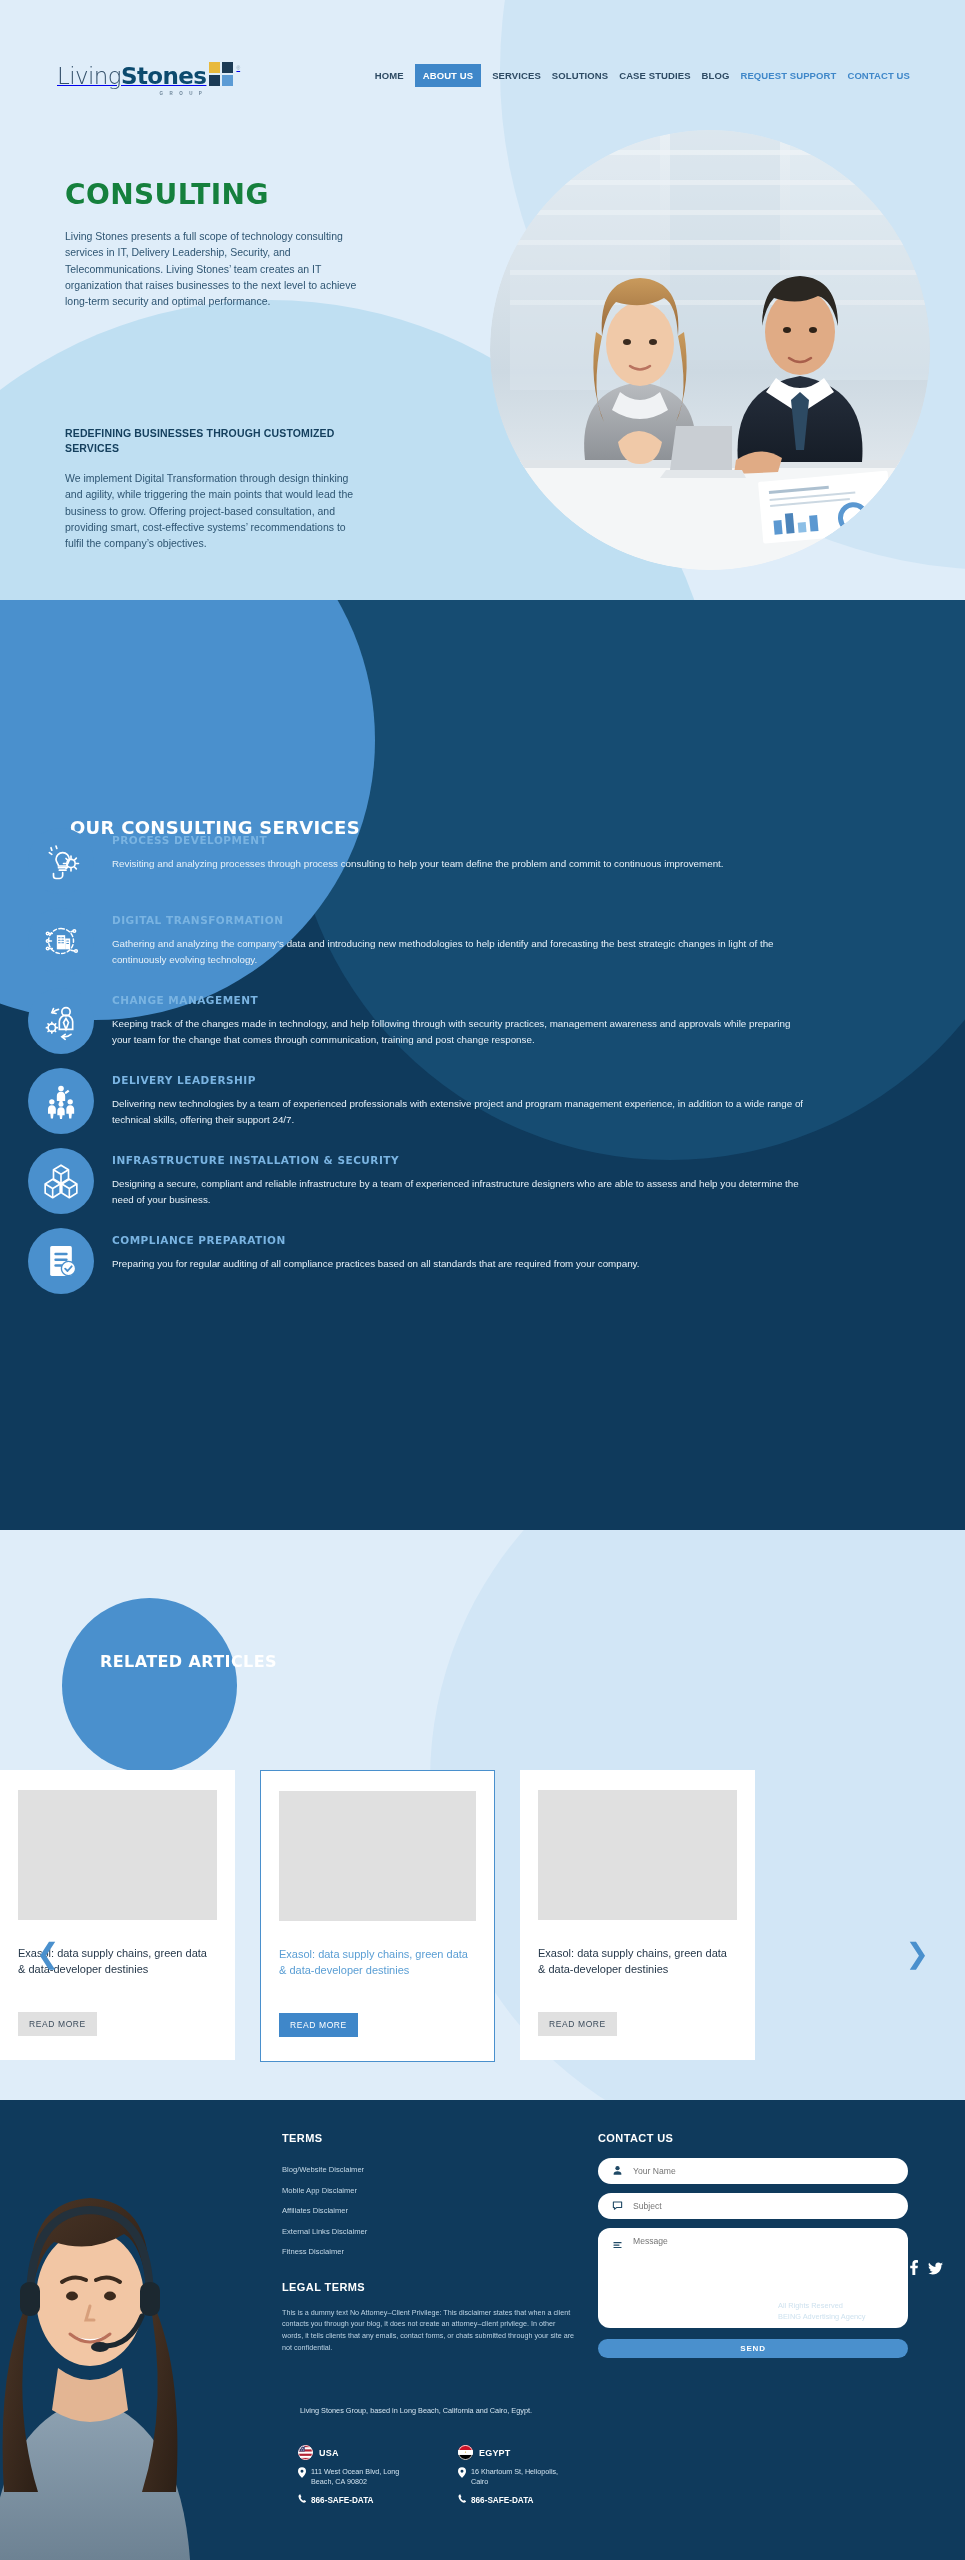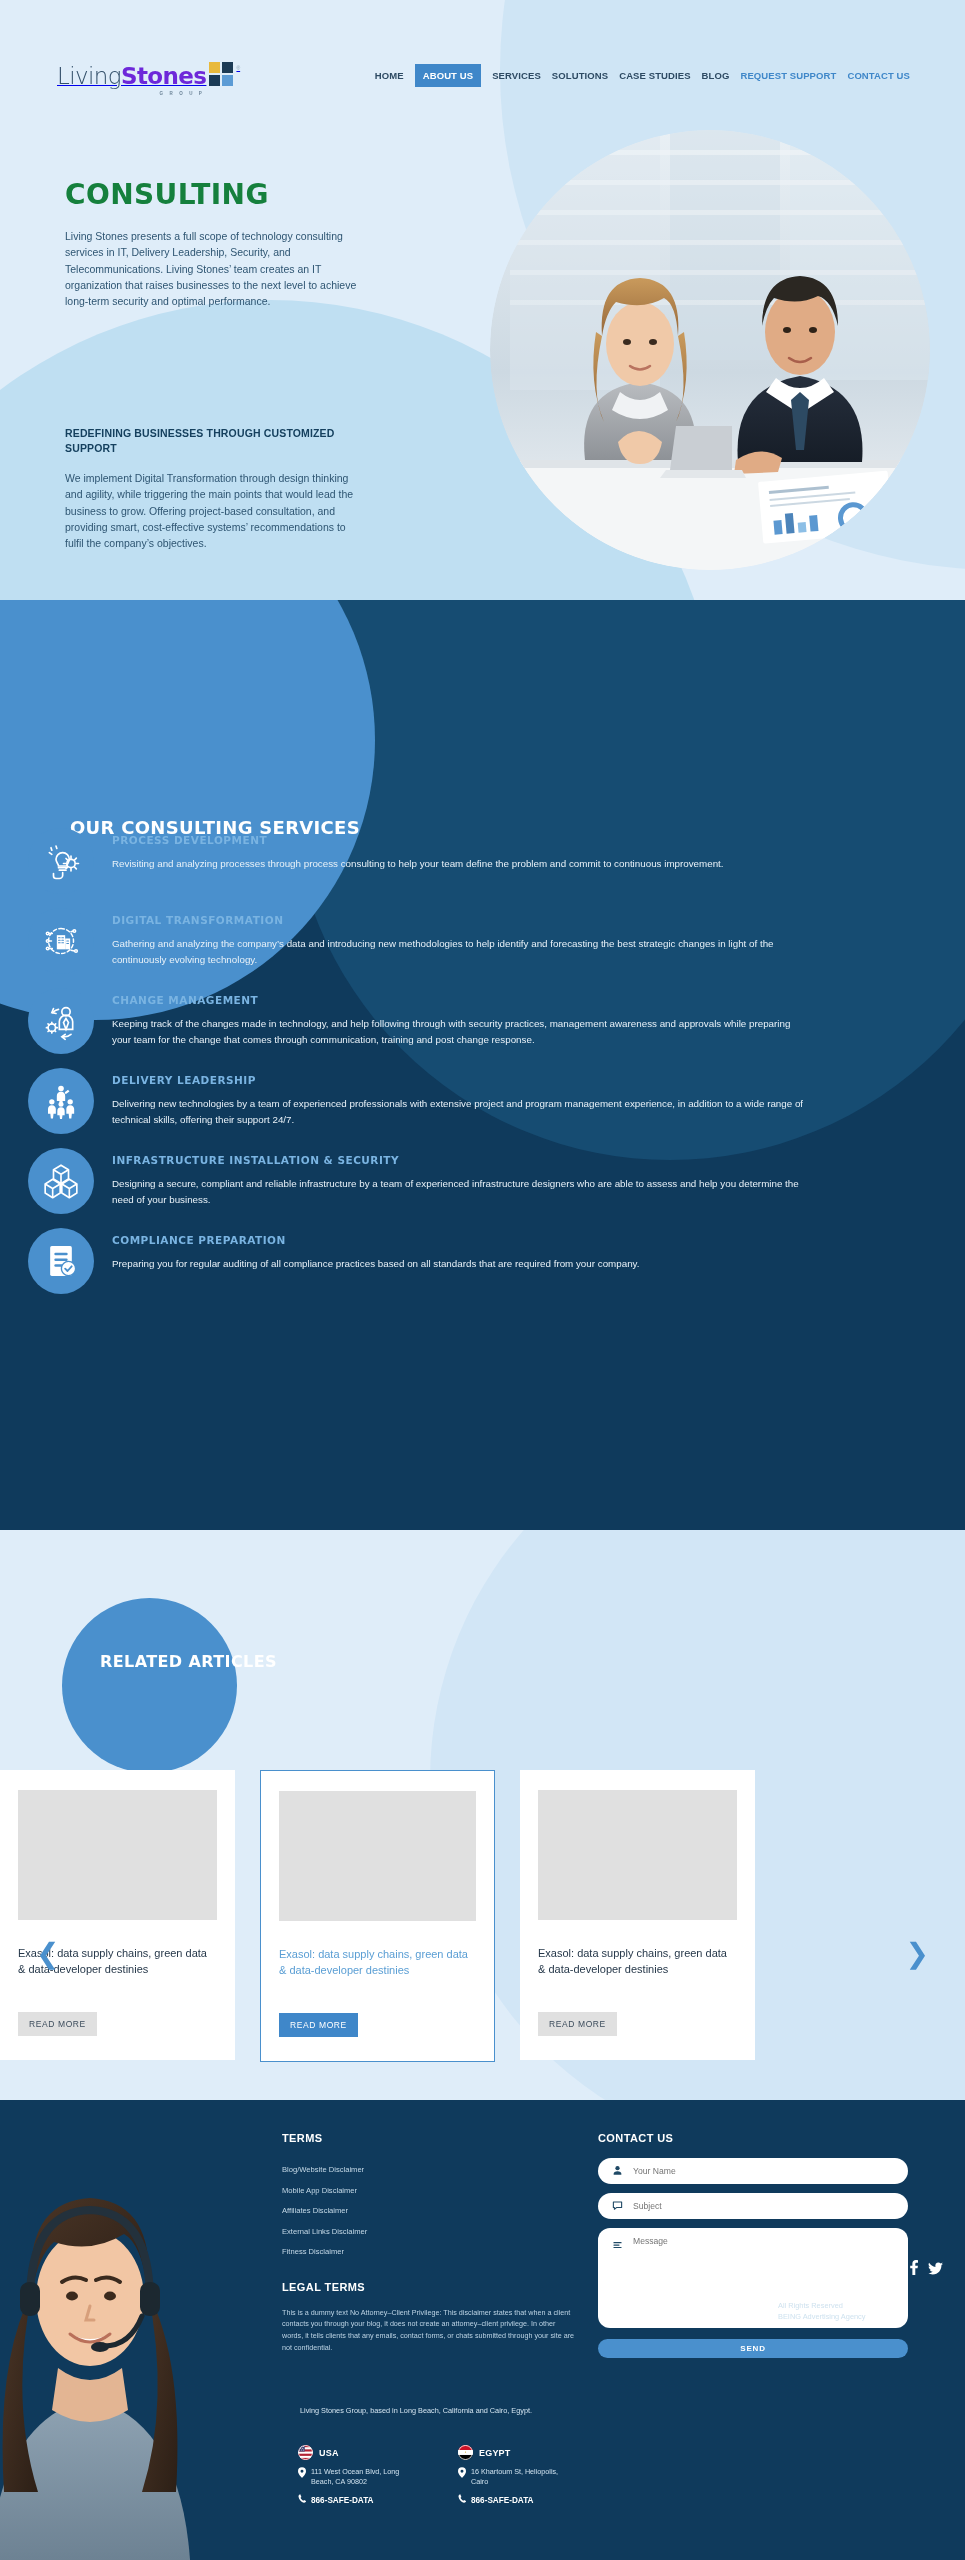--- a/index.html
+++ b/index.html
@@ -43,21 +43,21 @@
   .logo {
     position: absolute; left: 57px; top: 62px;
     display: flex; align-items: flex-end; gap: 3px;
   }
   .logo-word { position: relative; line-height: 1; }
   .logo-text {
     font-size: 23px; letter-spacing: -0.6px; color: #1d3b55;
     font-family: "DejaVu Sans", sans-serif;
   }
   .logo-text .lw-light { font-weight: 300; color: #33506a; }
-  .logo-text .lw-bold { font-weight: 700; color: #6d28d9; }
+  .logo-text .lw-bold { font-weight: 700; color: #0c4a6e; }
   .logo-group {
     position: absolute; right: 2px; bottom: -8px;
     font-size: 4.5px; letter-spacing: 2.6px; color: #6b8397; font-weight: 700;
   }
   .logo-squares {
     width: 24px; height: 24px; display: grid;
     grid-template-columns: 11px 11px; grid-template-rows: 11px 11px; gap: 2px;
     margin-bottom: 2px;
   }
   .sq { display: block; }
@@ -387,21 +387,21 @@
         <a href="#">SOLUTIONS</a>
         <a href="#">CASE STUDIES</a>
         <a href="#">BLOG</a>
         <a href="#" class="accent">REQUEST SUPPORT</a>
         <a href="#" class="accent">CONTACT US</a>
       </nav>
     </div>
 
     <h1 class="hero-title">CONSULTING</h1>
     <p class="hero-para">Living Stones presents a full scope of technology consulting services in IT, Delivery Leadership, Security, and Telecommunications. Living Stones’ team creates an IT organization that raises businesses to the next level to achieve long-term security and optimal performance.</p>
-    <h2 class="hero-sub-title">REDEFINING BUSINESSES THROUGH CUSTOMIZED SUPPORT</h2>
+    <h2 class="hero-sub-title">REDEFINING BUSINESSES THROUGH CUSTOMIZED SERVICES</h2>
     <p class="hero-sub-para">We implement Digital Transformation through design thinking and agility, while triggering the main points that would lead the business to grow. Offering project-based consultation, and providing smart, cost-effective systems’ recommendations to fulfil the company’s objectives.</p>
   </section>
 
   <section class="services">
     <div class="svc-bg"></div>
     <div class="svc-bg-top"></div>
     <div class="svc-dark-circle"></div>
     <div class="svc-title-circle"></div>
     <h2 class="svc-title"><span>OUR CONSULTING SERVICES</span></h2>
 

